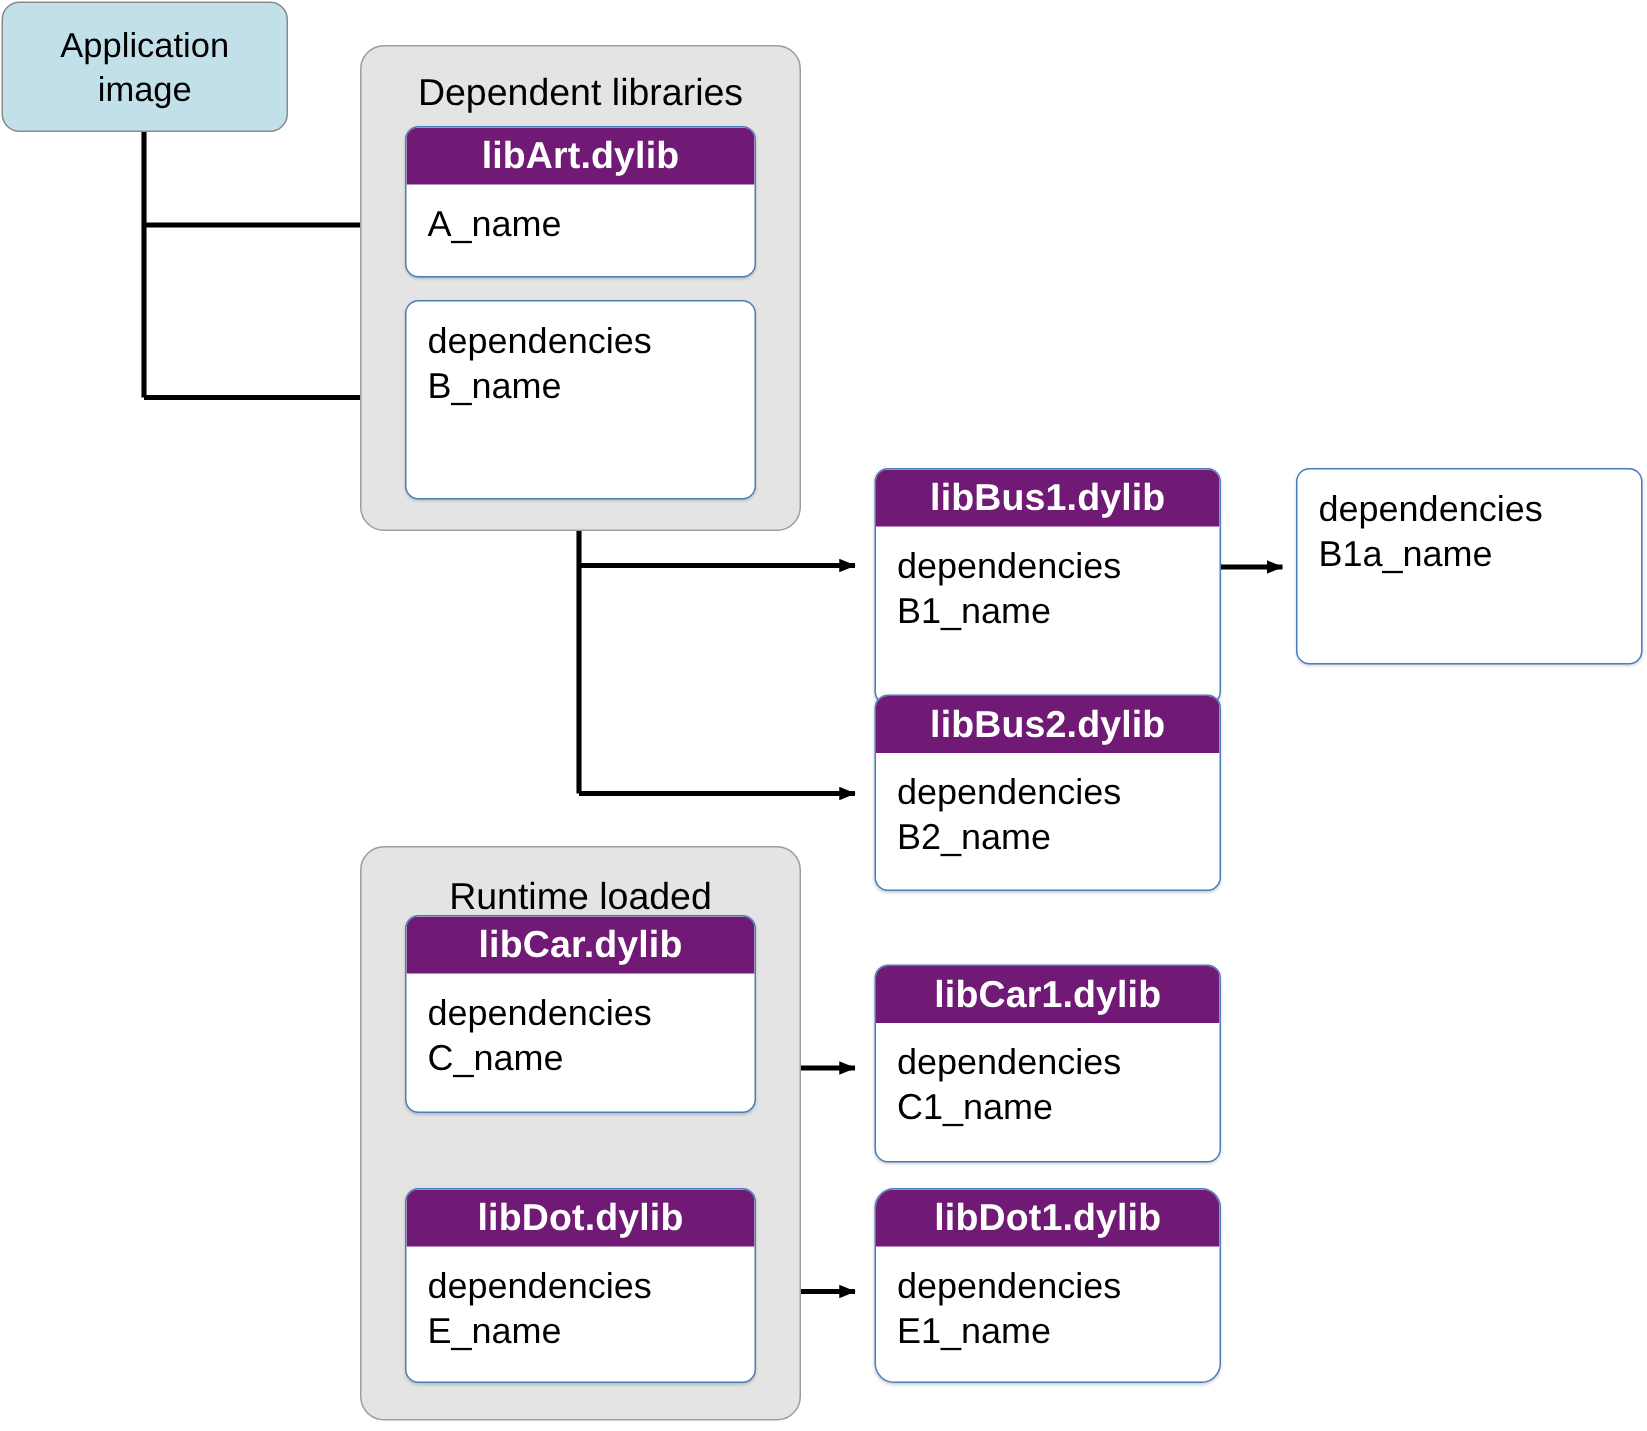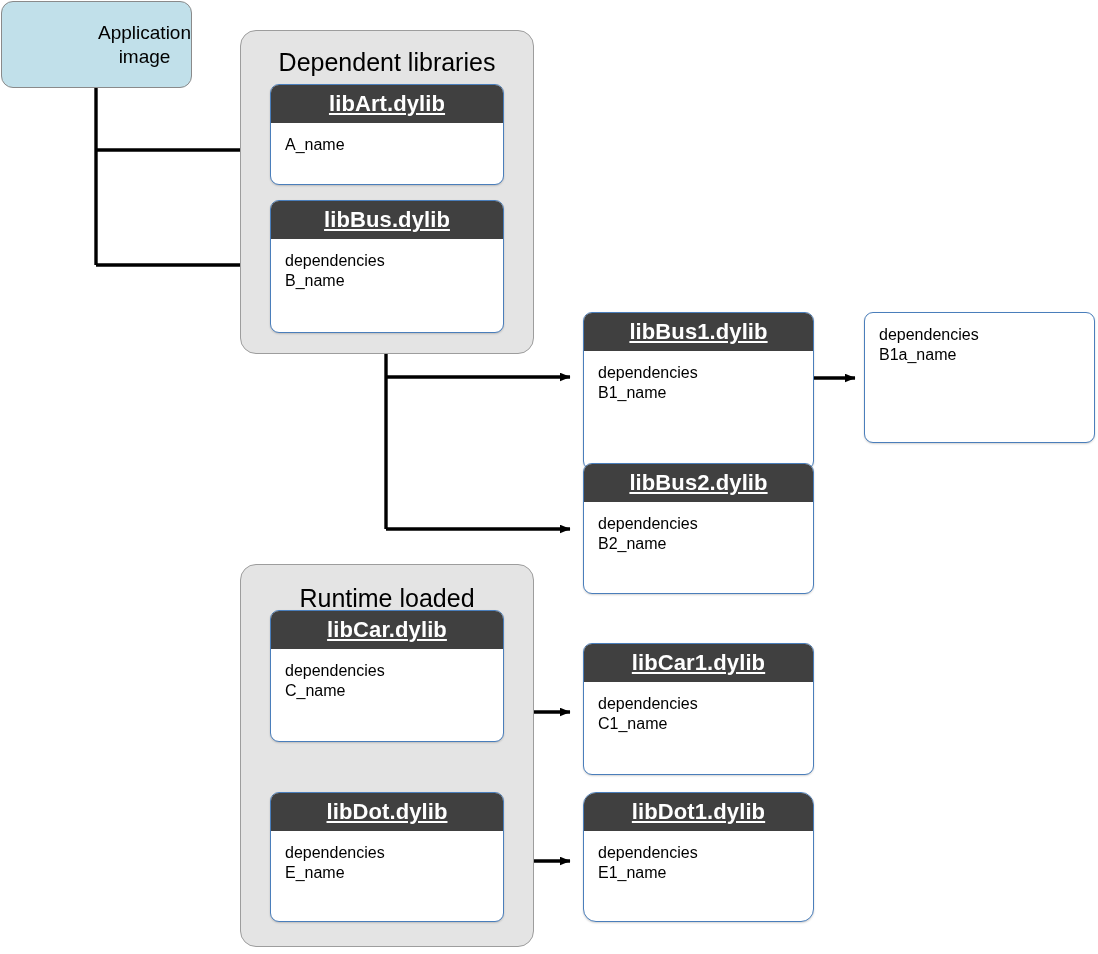--- a/index.html
+++ b/index.html
@@ -21,24 +21,24 @@
 
   
   .app-node {
     position: absolute;
     background: #c1e0ea;
     border: 1.6px solid #8a8a8a;
     border-radius: 12px;
     box-sizing: border-box;
     display: flex;
     align-items: center;
-    justify-content: flex-end;
+    justify-content: center;
     text-align: center;
     color: #000;
-    font-size: 19px;
+    font-size: 23px;
     line-height: 1.22;
   }
 
   
   .group-box {
     position: absolute;
     background: #e4e4e4;
     border: 1.5px solid #9d9d9d;
     border-radius: 16px;
     box-sizing: border-box;
@@ -58,34 +58,33 @@
     position: absolute;
     box-sizing: border-box;
     border: 1.6px solid #4a7ebb;
     border-radius: 9px;
     background: #ffffff;
     overflow: hidden;
     box-shadow: 0 1px 2px rgba(0,0,0,0.18);
   }
   .lib-header {
     height: 38px;
-    background: #404040;
+    background: #701a75;
     color: #ffffff;
-    font-size: 22px;
+    font-size: 25px;
     font-weight: bold;
     display: flex;
     align-items: center;
     justify-content: center;
     letter-spacing: 0.1px;
-    text-decoration: underline;
   }
   .lib-body {
     padding: 12px 12px 0 14px;
     color: #000;
-    font-size: 16px;
+    font-size: 24px;
     line-height: 1.27;
     white-space: pre-line;
   }
 
   
   svg.edges {
     position: absolute;
     left: 0;
     top: 0;
     width: 1098px;
@@ -132,21 +131,20 @@
   <div class="group-box" style="left:240px; top:30px; width:294px; height:324px;">
     <div class="group-title" style="top:16px;">Dependent libraries</div>
   </div>
 
   <div class="lib-card" style="left:270px; top:84px; width:234px; height:101px;">
     <div class="lib-header">libArt.dylib</div>
     <div class="lib-body">A_name</div>
   </div>
 
   <div class="lib-card" style="left:270px; top:200px; width:234px; height:133px;">
-    <div class="lib-header">libBus.dylib</div>
     <div class="lib-body">dependencies
 B_name</div>
   </div>
 
   <div class="lib-card" style="left:583px; top:312px; width:231px; height:158px;">
     <div class="lib-header">libBus1.dylib</div>
     <div class="lib-body">dependencies
 B1_name</div>
   </div>
 

